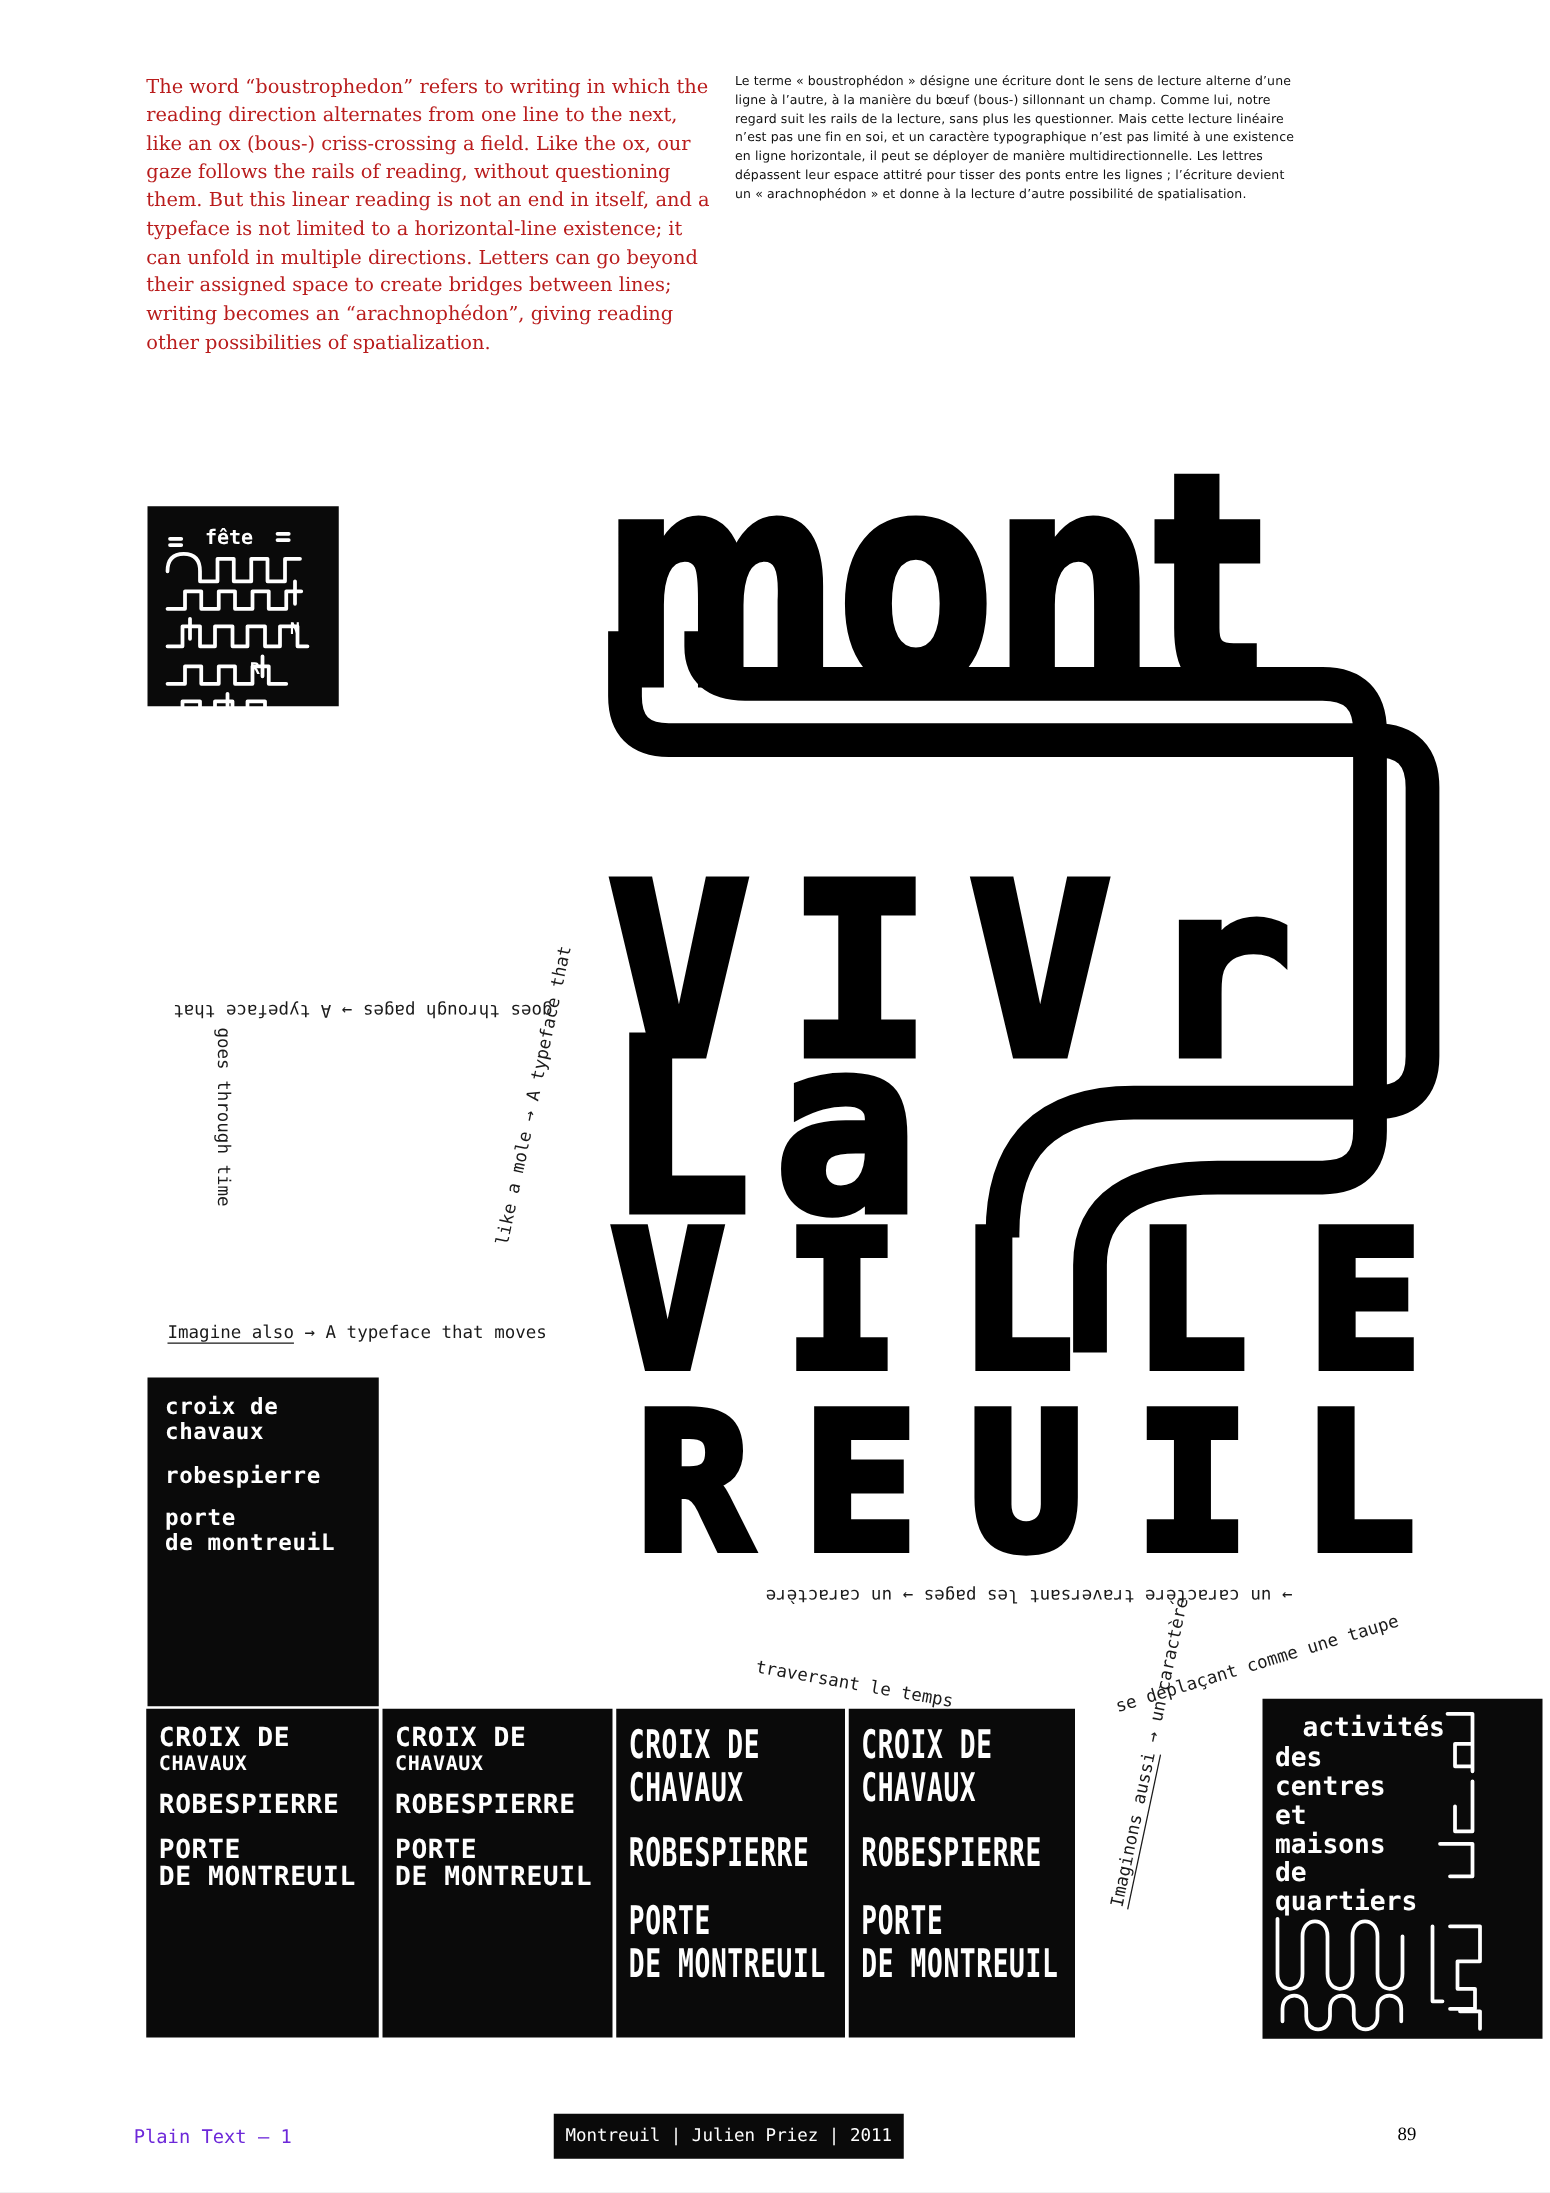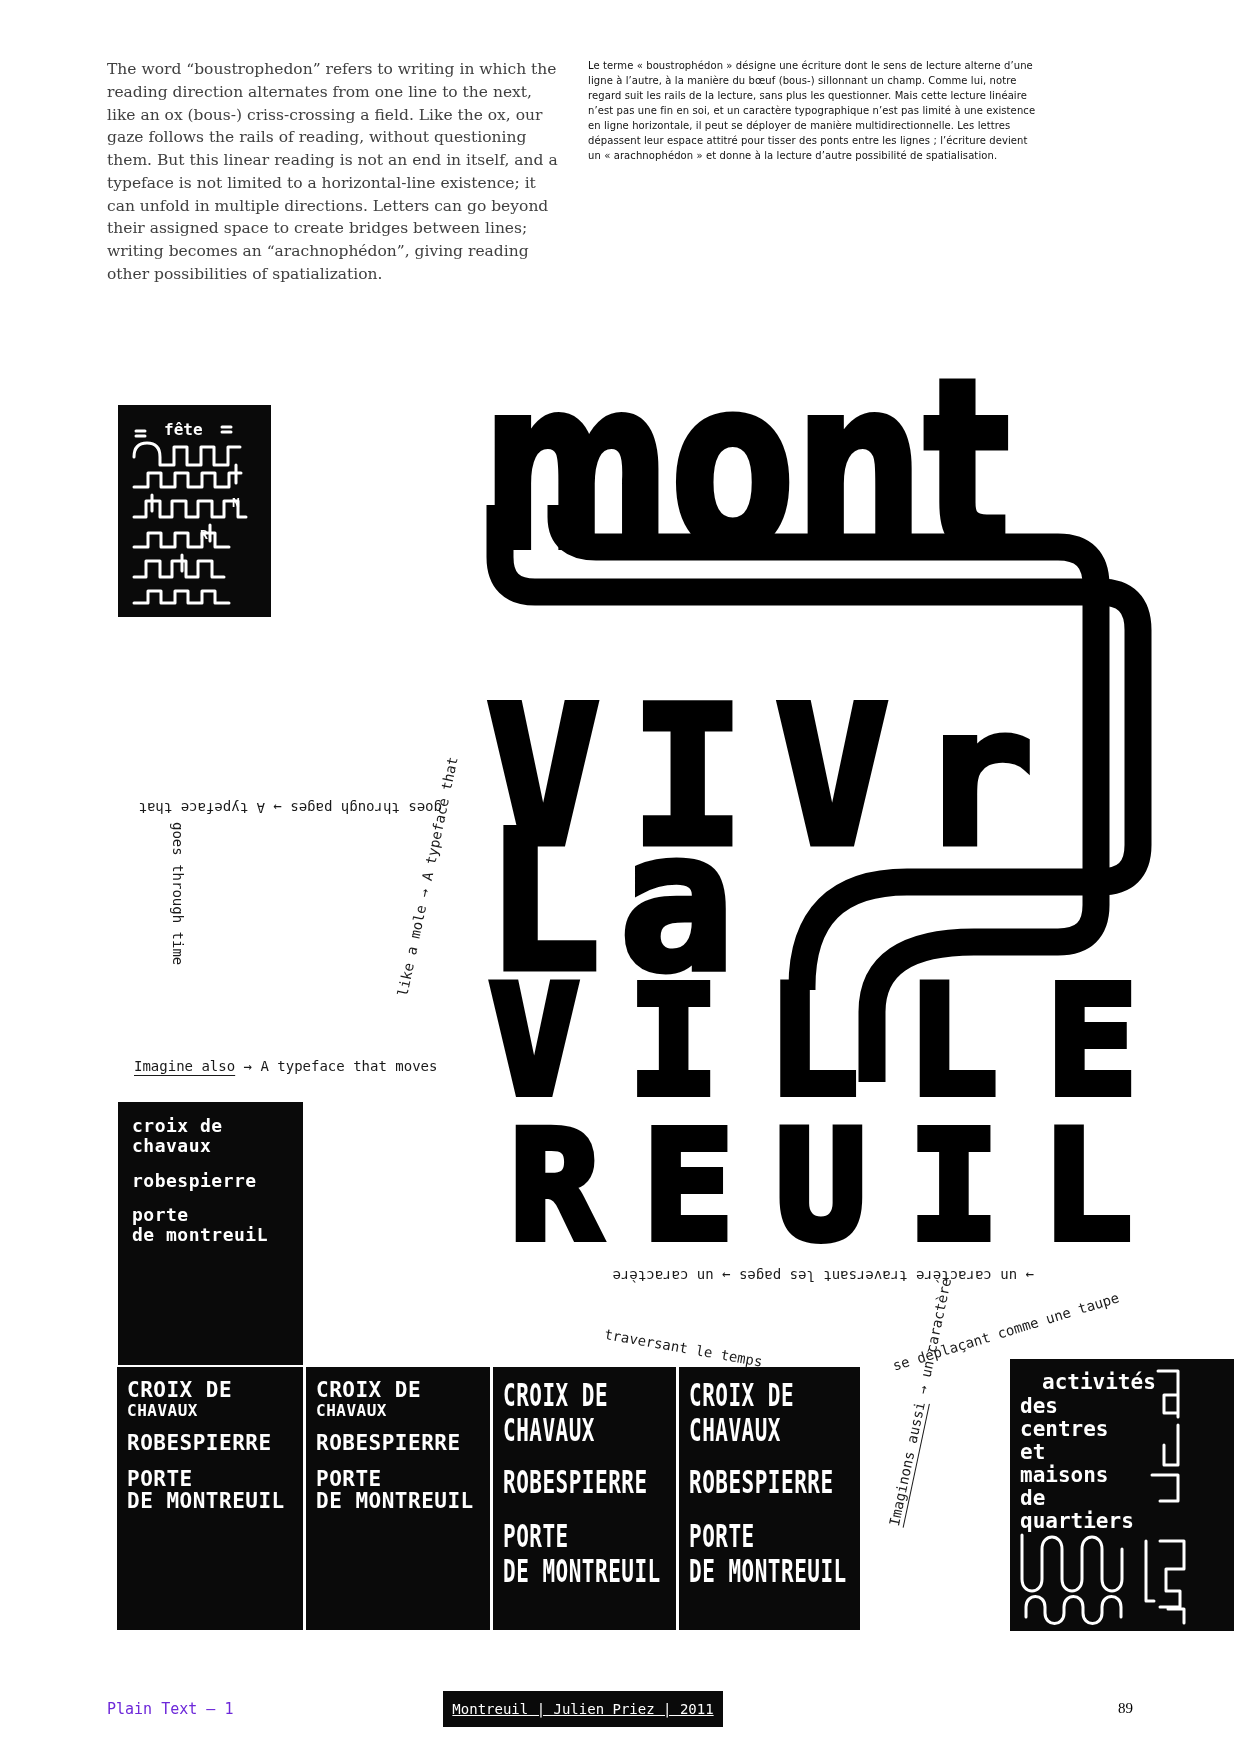--- a/index.html
+++ b/index.html
@@ -1,21 +1,21 @@
 <!DOCTYPE html>
 <html><head>
 <meta charset="utf-8">
 <style>
   html,body{margin:0;padding:0;background:#e8e8e8;}
   .page{position:relative;width:1240px;height:1754px;background:#ffffff;overflow:hidden;
         font-family:"DejaVu Sans",sans-serif;color:#000;}
   .abs{position:absolute;}
   
-  .intro-en{left:107px;top:58px;width:452px;font-family:"DejaVu Serif",serif;
-            font-size:15.5px;line-height:1.47;color:#404040;}
+  .intro-en{left:117px;top:58px;width:452px;font-family:"DejaVu Serif",serif;
+            font-size:15.5px;line-height:1.47;color:#b91c1c;}
   .intro-fr{left:588px;top:58px;width:452px;font-family:"DejaVu Sans",sans-serif;
             font-size:10px;line-height:1.5;letter-spacing:0.1px;color:#111;}
   
   .bbox{background:#0a0a0a;color:#fff;}
   
   .loop{position:absolute;font-family:"DejaVu Sans Mono",monospace;font-size:14px;
         white-space:nowrap;color:#1a1a1a;}
   .u{text-decoration:underline;text-underline-offset:4px;}
   
   .stations{left:118px;top:1102px;width:185px;height:263px;padding:14px 0 0 14px;box-sizing:border-box;}
@@ -24,35 +24,35 @@
   .stations .gap{margin-top:15px;}
   
   .bot{top:1367px;height:263px;box-sizing:border-box;padding:12px 0 0 10px;}
   .bot .ln{font-family:"DejaVu Sans Mono",monospace;font-weight:bold;font-size:21px;
            line-height:1.08;letter-spacing:0.5px;white-space:nowrap;}
   .bot .gap{margin-top:13px;}
   .stretch{transform:scaleY(1.5);transform-origin:top left;}
   
   .foot{font-family:"DejaVu Sans Mono",monospace;font-size:15px;color:#6d28d9;}
   .credit{left:443px;top:1691px;width:280px;height:36px;display:flex;align-items:center;
-          justify-content:center;font-family:"DejaVu Sans Mono",monospace;font-size:14px;text-decoration:underline;}
+          justify-content:center;font-family:"DejaVu Sans Mono",monospace;font-size:14px;}
   .pageno{left:1090px;top:1700px;width:43px;text-align:right;font-family:Liberation Serif, serif;font-size:15px;}
   svg{display:block;}
   .maze-stroke{fill:none;stroke:#fff;stroke-width:3;stroke-linecap:round;stroke-linejoin:round;}
   .maze-text{font-family:"DejaVu Sans Mono",monospace;font-weight:bold;fill:#fff;}
 </style>
 </head>
 <body>
 
 <div class="page">
 
   <div class="abs intro-en">The word “boustrophedon” refers to writing in which the reading direction alternates from one line to the next, like an ox (bous-) criss-crossing a field. Like the ox, our gaze follows the rails of reading, without questioning them. But this linear reading is not an end in itself, and a typeface is not limited to a horizontal-line existence; it can unfold in multiple directions. Letters can go beyond their assigned space to create bridges between lines; writing becomes an “arachnophédon”, giving reading other possibilities of spatialization.</div>
   <div class="abs intro-fr">Le terme « boustrophédon » désigne une écriture dont le sens de lecture alterne d’une ligne à l’autre, à la manière du bœuf (bous-) sillonnant un champ. Comme lui, notre regard suit les rails de la lecture, sans plus les questionner. Mais cette lecture linéaire n’est pas une fin en soi, et un caractère typographique n’est pas limité à une existence en ligne horizontale, il peut se déployer de manière multidirectionnelle. Les lettres dépassent leur espace attitré pour tisser des ponts entre les lignes ; l’écriture devient un « arachnophédon » et donne à la lecture d’autre possibilité de spatialisation.</div>
 
-  <div class="abs bbox" style="left:118px;top:405px;width:153px;height:212px;">
+  <div class="abs bbox" style="left:118px;top:405px;width:153px;height:160px;">
     <svg width="153" height="212" viewBox="0 0 153 212">
       <text class="maze-text" x="46" y="30" font-size="16">fête</text>
       <path class="maze-stroke" d="M18,26 h9 M18,31 h9 M104,22 h9 M104,27 h9"></path>
       <path class="maze-stroke" d="M16,52 q0,-14 13,-14 q13,0 13,14 v8 h14 v-18 h13 v18 h14 v-18 h13 v18 h14 v-18 h12"></path>
       <path class="maze-stroke" d="M16,82 h14 v-14 h13 v14 h14 v-14 h13 v14 h14 v-14 h13 v14 h14 v-14 h12"></path>
       <path class="maze-stroke" d="M16,112 h12 v-16 h14 v16 h12 v-16 h14 v16 h12 v-16 h14 v16 h12 v-16 h14 v16 h8"></path>
       <path class="maze-stroke" d="M16,142 h14 v-14 h13 v14 h14 v-14 h13 v14 h14 v-14 h13 v14 h14"></path>
       <path class="maze-stroke" d="M16,172 h12 v-16 h14 v16 h12 v-16 h14 v16 h12 v-16 h14 v16 h12"></path>
       <path class="maze-stroke" d="M16,198 h14 v-12 h13 v12 h14 v-12 h13 v12 h14 v-12 h13 v12 h14"></path>
       <path class="maze-stroke" d="M34,90 v16 M92,120 v16 M64,150 v16 M118,60 v18"></path>

